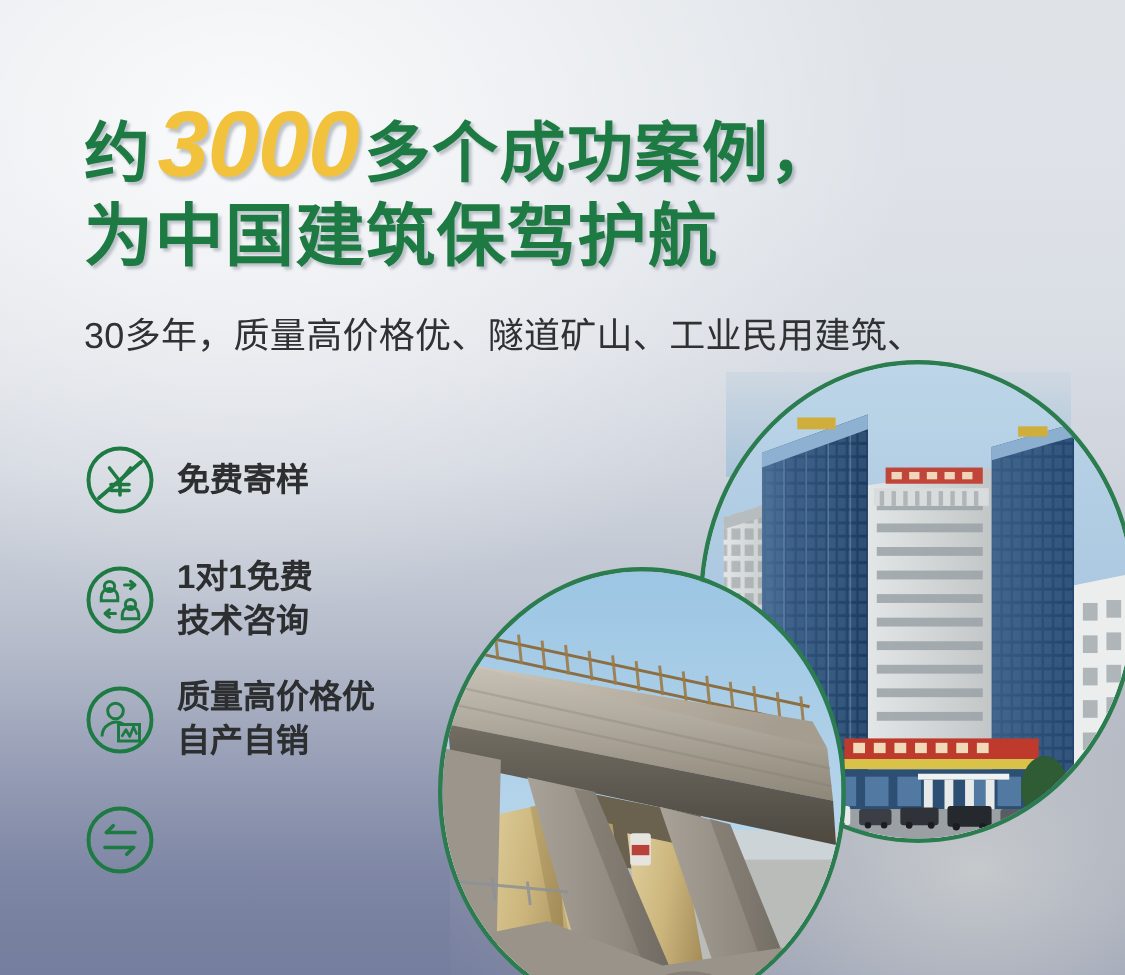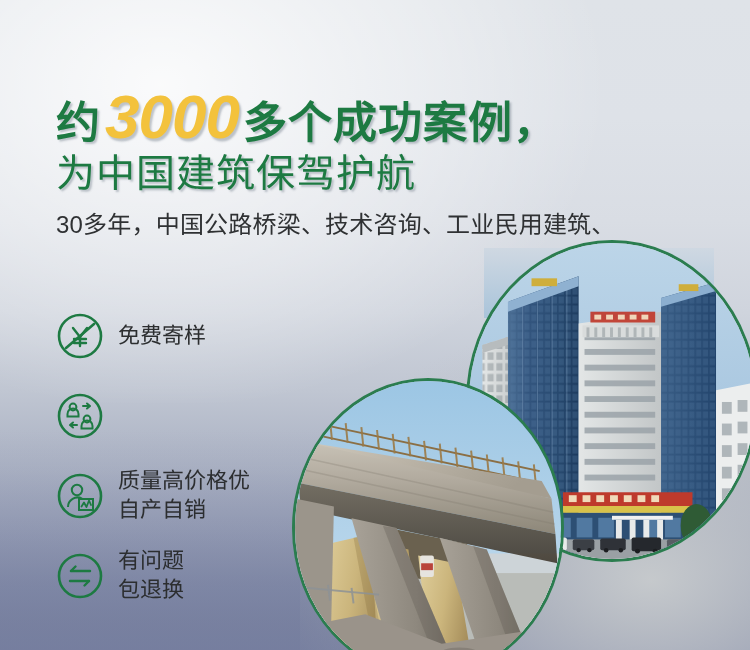--- a/index.html
+++ b/index.html
@@ -55,21 +55,21 @@
     width: 58%;
     height: 34%;
     background: linear-gradient(0deg, rgba(120,128,158,0.55) 0%, rgba(140,147,172,0.2) 55%, rgba(160,166,186,0) 100%);
     pointer-events: none;
   }
 
   
   .headline {
     position: absolute;
     left: 56px;
-    top: 86px;
+    top: 66px;
     z-index: 6;
     line-height: 1.0;
     white-space: nowrap;
   }
   .headline-line {
     display: block;
     white-space: nowrap;
   }
   .headline-line-1 { margin-bottom: 6px; }
 
@@ -85,22 +85,22 @@
     font-size: 62px;
     font-weight: bold;
     font-style: italic;
     color: #f3c23c;
     letter-spacing: -1px;
     text-shadow: 2px 3px 2px rgba(120,130,145,0.45);
     vertical-align: baseline;
     padding: 0 4px;
   }
   .hl-line2 {
-    font-size: 39px;
-    font-weight: normal;
+    font-size: 46px;
+    font-weight: bold;
     color: #1d7a42;
     letter-spacing: 1px;
     text-shadow: 2px 2px 2px rgba(120,130,145,0.45);
   }
 
   
   .subtitle {
     position: absolute;
     left: 56px;
     top: 208px;
@@ -110,23 +110,24 @@
     line-height: 1.45;
     letter-spacing: 0.2px;
     white-space: nowrap;
   }
   .subtitle-line { display: block; }
 
   
   .features {
     position: absolute;
     left: 56px;
-    top: 296px;
+    top: 280px;
     z-index: 7;
     width: 300px;
+    font-weight: bold;
   }
   .feature-row {
     display: flex;
     align-items: center;
     height: 80px;
   }
   .feature-icon {
     width: 48px;
     height: 48px;
     flex: 0 0 48px;
@@ -497,21 +498,21 @@
   </div>
 
   <div class="headline">
     <span class="headline-line headline-line-1">
       <span class="hl-green">约</span><span class="hl-number">3000</span><span class="hl-green">多个成功案例，</span>
     </span>
     <span class="headline-line hl-line2">为中国建筑保驾护航</span>
   </div>
 
   <div class="subtitle">
-    <span class="subtitle-line">30多年，中国公路桥梁、技术咨询、工业民用建筑、</span>
+    <span class="subtitle-line">30多年，质量高价格优、隧道矿山、工业民用建筑、</span>
   </div>
 
   <div class="features">
 
     <div class="feature-row">
       <div class="feature-icon">
         <svg viewBox="0 0 48 48" aria-hidden="true">
           <circle cx="24" cy="24" r="21" fill="none" stroke="#1d7a42" stroke-width="2.6"></circle>
           <g fill="none" stroke="#1d7a42" stroke-width="2.4" stroke-linecap="round">
             <line x1="17" y1="16" x2="24" y2="25"></line>
@@ -539,20 +540,24 @@
             <path d="M25.5 36.5 v-2.6 a5.5 5.5 0 0 1 11 0 v2.6 z"></path>
           </g>
           <g fill="none" stroke="#1d7a42" stroke-width="2" stroke-linecap="round" stroke-linejoin="round">
             <path d="M27 14 h6"></path>
             <path d="M31 11.5 L34 14 L31 16.5"></path>
             <path d="M21 33 h-6"></path>
             <path d="M17 30.5 L14 33 L17 35.5"></path>
           </g>
         </svg>
       </div>
+      <div class="feature-text">
+        <span>1对1免费</span>
+        <span>技术咨询</span>
+      </div>
     </div>
 
     <div class="feature-row">
       <div class="feature-icon">
         <svg viewBox="0 0 48 48" aria-hidden="true">
           <circle cx="24" cy="24" r="21" fill="none" stroke="#1d7a42" stroke-width="2.6"></circle>
           <g fill="none" stroke="#1d7a42" stroke-width="2">
             <circle cx="21" cy="18" r="5.2"></circle>
             <path d="M12 35 a9.5 9.5 0 0 1 14 -8.4"></path>
           </g>
@@ -571,20 +576,16 @@
         <svg viewBox="0 0 48 48" aria-hidden="true">
           <circle cx="24" cy="24" r="21" fill="none" stroke="#1d7a42" stroke-width="2.6"></circle>
           <g fill="none" stroke="#1d7a42" stroke-width="2.4" stroke-linecap="round" stroke-linejoin="round">
             <path d="M34 19 H15"></path>
             <path d="M19.5 14.5 L15 19"></path>
             <path d="M14 29 H33"></path>
             <path d="M28.5 33.5 L33 29"></path>
           </g>
         </svg>
       </div>
-      <div class="feature-text">
-        <span>有问题</span>
-        <span>包退换</span>
-      </div>
     </div>
 
   </div>
 </div>
 
 </body></html>

